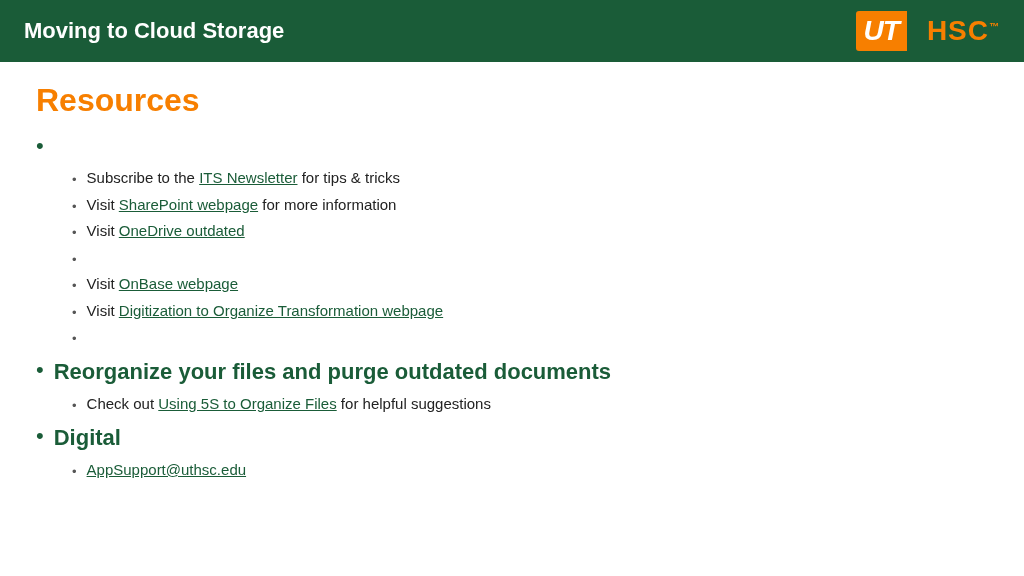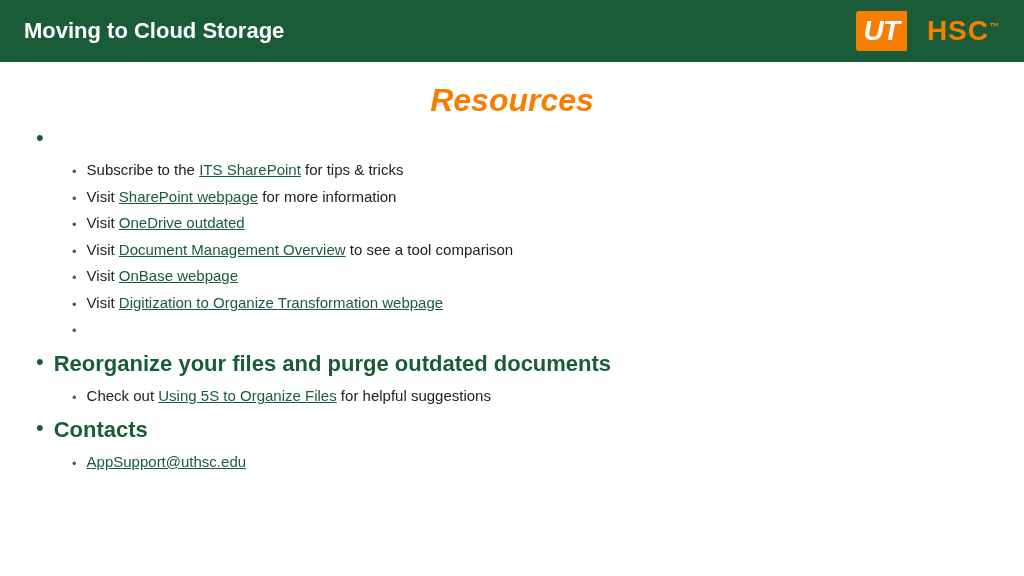--- a/index.html
+++ b/index.html
@@ -62,23 +62,21 @@
 
     
     .content {
       padding: 20px 36px 16px 36px;
     }
 
     .section-title {
       color: #f77f00;
       font-size: 32px;
       font-weight: 900;
-      margin-bottom: 8px;
-      font-style: italic;
-      text-align: center;
+      margin-bottom: 16px;
     }
 
     .main-bullet {
       display: flex;
       align-items: flex-start;
       margin-bottom: 8px;
     }
 
     .main-bullet-dot {
       color: #1a5c38;
@@ -142,33 +140,32 @@
   <h1 class="section-title">Resources</h1>
 
   <div id="sections-container">
       <div class="section-block">
         <div class="main-bullet">
           <span class="main-bullet-dot">•</span>
         </div>
         <div class="sub-bullets">
           <div class="sub-bullet">
             <span class="sub-bullet-dot">•</span>
-            <span>Subscribe to the <a href="#">ITS SharePoint</a> for tips &amp; tricks</span>
+            <span>Subscribe to the <a href="#">ITS Newsletter</a> for tips &amp; tricks</span>
           </div>
           <div class="sub-bullet">
             <span class="sub-bullet-dot">•</span>
             <span>Visit <a href="#">SharePoint webpage</a> for more information</span>
           </div>
           <div class="sub-bullet">
             <span class="sub-bullet-dot">•</span>
             <span>Visit <a href="#">OneDrive outdated</a></span>
           </div>
           <div class="sub-bullet">
             <span class="sub-bullet-dot">•</span>
-            <span>Visit <a href="#">Document Management Overview</a> to see a tool comparison</span>
           </div>
           <div class="sub-bullet">
             <span class="sub-bullet-dot">•</span>
             <span>Visit <a href="#">OnBase webpage</a></span>
           </div>
           <div class="sub-bullet">
             <span class="sub-bullet-dot">•</span>
             <span>Visit <a href="#">Digitization to Organize Transformation webpage</a></span>
           </div>
           <div class="sub-bullet">
@@ -184,21 +181,21 @@
         <div class="sub-bullets">
           <div class="sub-bullet">
             <span class="sub-bullet-dot">•</span>
             <span>Check out <a href="#">Using 5S to Organize Files</a> for helpful suggestions</span>
           </div>
         </div>
       </div>
       <div class="section-block">
         <div class="main-bullet">
           <span class="main-bullet-dot">•</span>
-          <span class="main-bullet-text">Contacts</span>
+          <span class="main-bullet-text">Digital</span>
         </div>
         <div class="sub-bullets">
           <div class="sub-bullet">
             <span class="sub-bullet-dot">•</span>
             <span><a href="mailto:AppSupport@uthsc.edu">AppSupport@uthsc.edu</a></span>
           </div>
         </div>
       </div>
     </div>
 </main>

